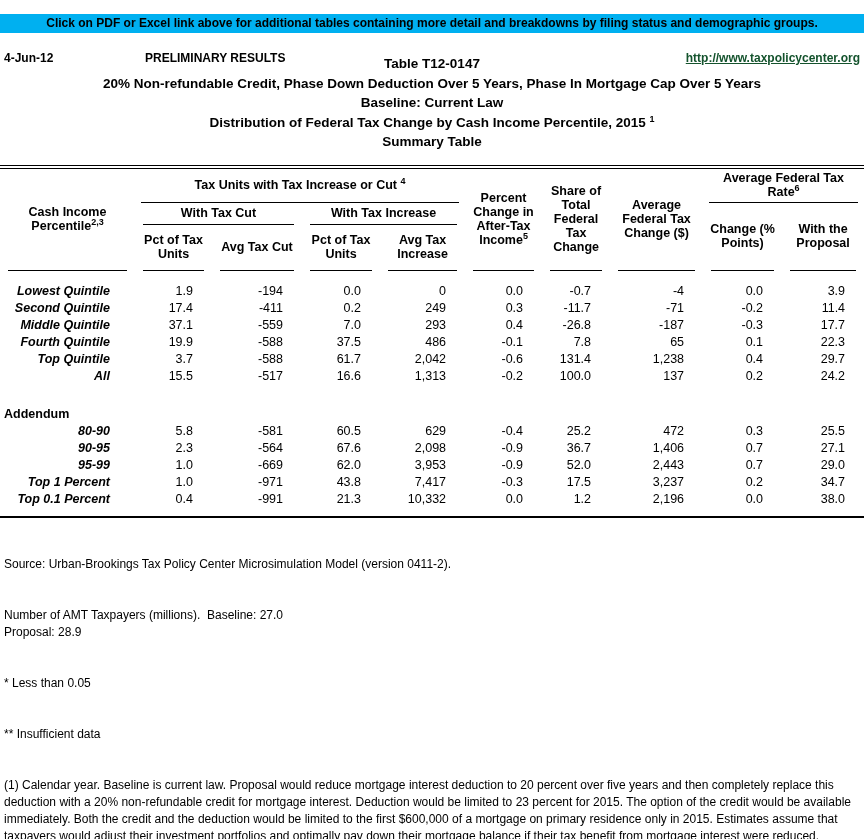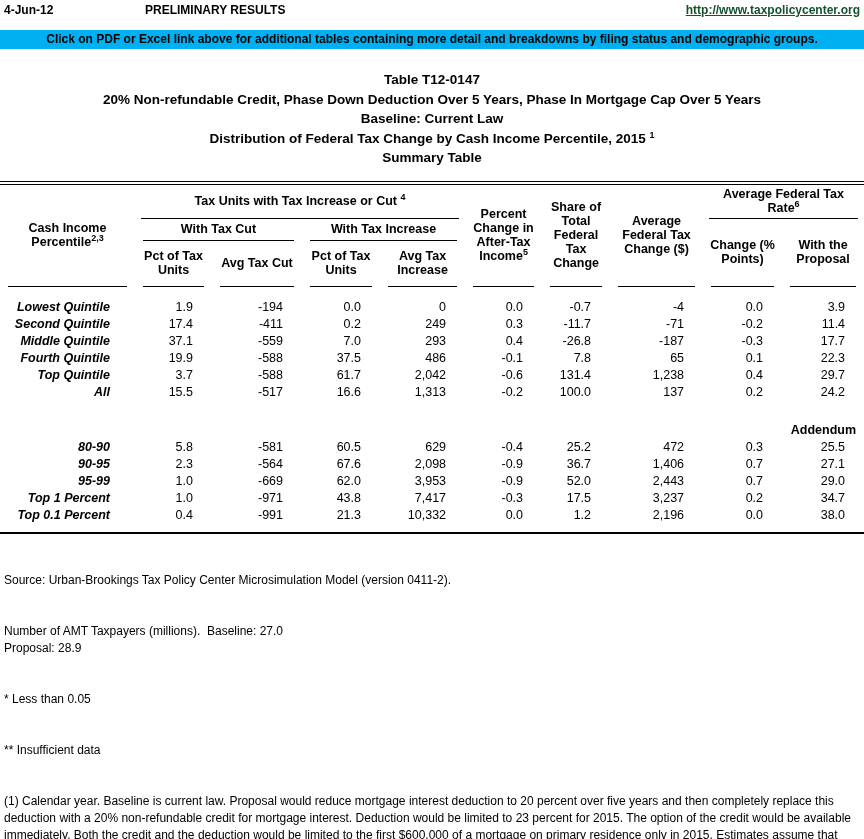--- a/index.html
+++ b/index.html
@@ -1,22 +1,22 @@
 <!DOCTYPE html>
 <html><head>
 <meta charset="utf-8">
 <style>
   * { box-sizing: border-box; margin: 0; padding: 0; }
   html, body { width: 864px; height: 839px; overflow: hidden; background: #fff; }
   body { font-family: "Liberation Sans", sans-serif; color: #000; }
 
   
-  .topbar { display: flex; align-items: baseline; font-size: 12px; font-weight: bold; padding: 3px 4px 1px 4px; height: 30px; }
+  .topbar { display: flex; align-items: baseline; font-size: 12px; font-weight: bold; padding: 3px 4px 1px 4px; height: 14px; }
   .topbar .date { width: 141px; }
-  .topbar .prelim { flex: 1; }
+  .topbar .prelim { flex: 1; margin-top: 48px; }
   .topbar .link { margin-left: auto; font-weight: bold; }
   a { color: #14532d; text-decoration: underline; }
 
   
   .banner { height: 19px; text-align: center; font-size: 12px; font-weight: bold; line-height: 19px; }
 
   
   .titles { margin-top: 21px; text-align: center; font-weight: bold; font-size: 13.5px; line-height: 19.5px; }
   sup { font-size: 9px; line-height: 0; vertical-align: super; font-weight: bold; }
 
@@ -25,21 +25,21 @@
           border-top: 4px double #000; border-bottom: 2px solid #000; font-size: 12.5px; }
   th { font-weight: bold; vertical-align: middle; text-align: center; padding: 2px 4px 4px 4px; }
   .u { background-image: linear-gradient(#000,#000); background-repeat: no-repeat;
        background-position: bottom center; background-size: calc(100% - 16px) 1px; }
   .u-wide { background-size: calc(100% - 12px) 1px; margin-top: 12px; }
   thead tr.h1 th { height: 25px; }
   thead tr.h2 th { height: 22px; }
   thead tr.h3 th { height: 46px; }
   td { height: 17px; text-align: right; padding: 0 19px 0 0; vertical-align: middle; white-space: nowrap; }
   td.lbl { font-weight: bold; padding-right: 25px; font-style: italic; }
-  td.addendum { text-align: right; font-weight: bold; padding: 0 8px 0 4px; }
+  td.addendum { text-align: left; font-weight: bold; padding: 0 8px 0 4px; }
   tr.gap-sm td { height: 12px; }
   tr.gap-md td { height: 21px; }
   tr.gap-end td { height: 9px; }
 
   
   .notes { font-size: 12px; line-height: 17px; padding: 4px 4px 0 4px; white-space: pre-wrap; }
   .amtline { display: flex; flex-direction: column; }
   .amtline .amt-left { width: 431px; }
 </style>
 </head>

